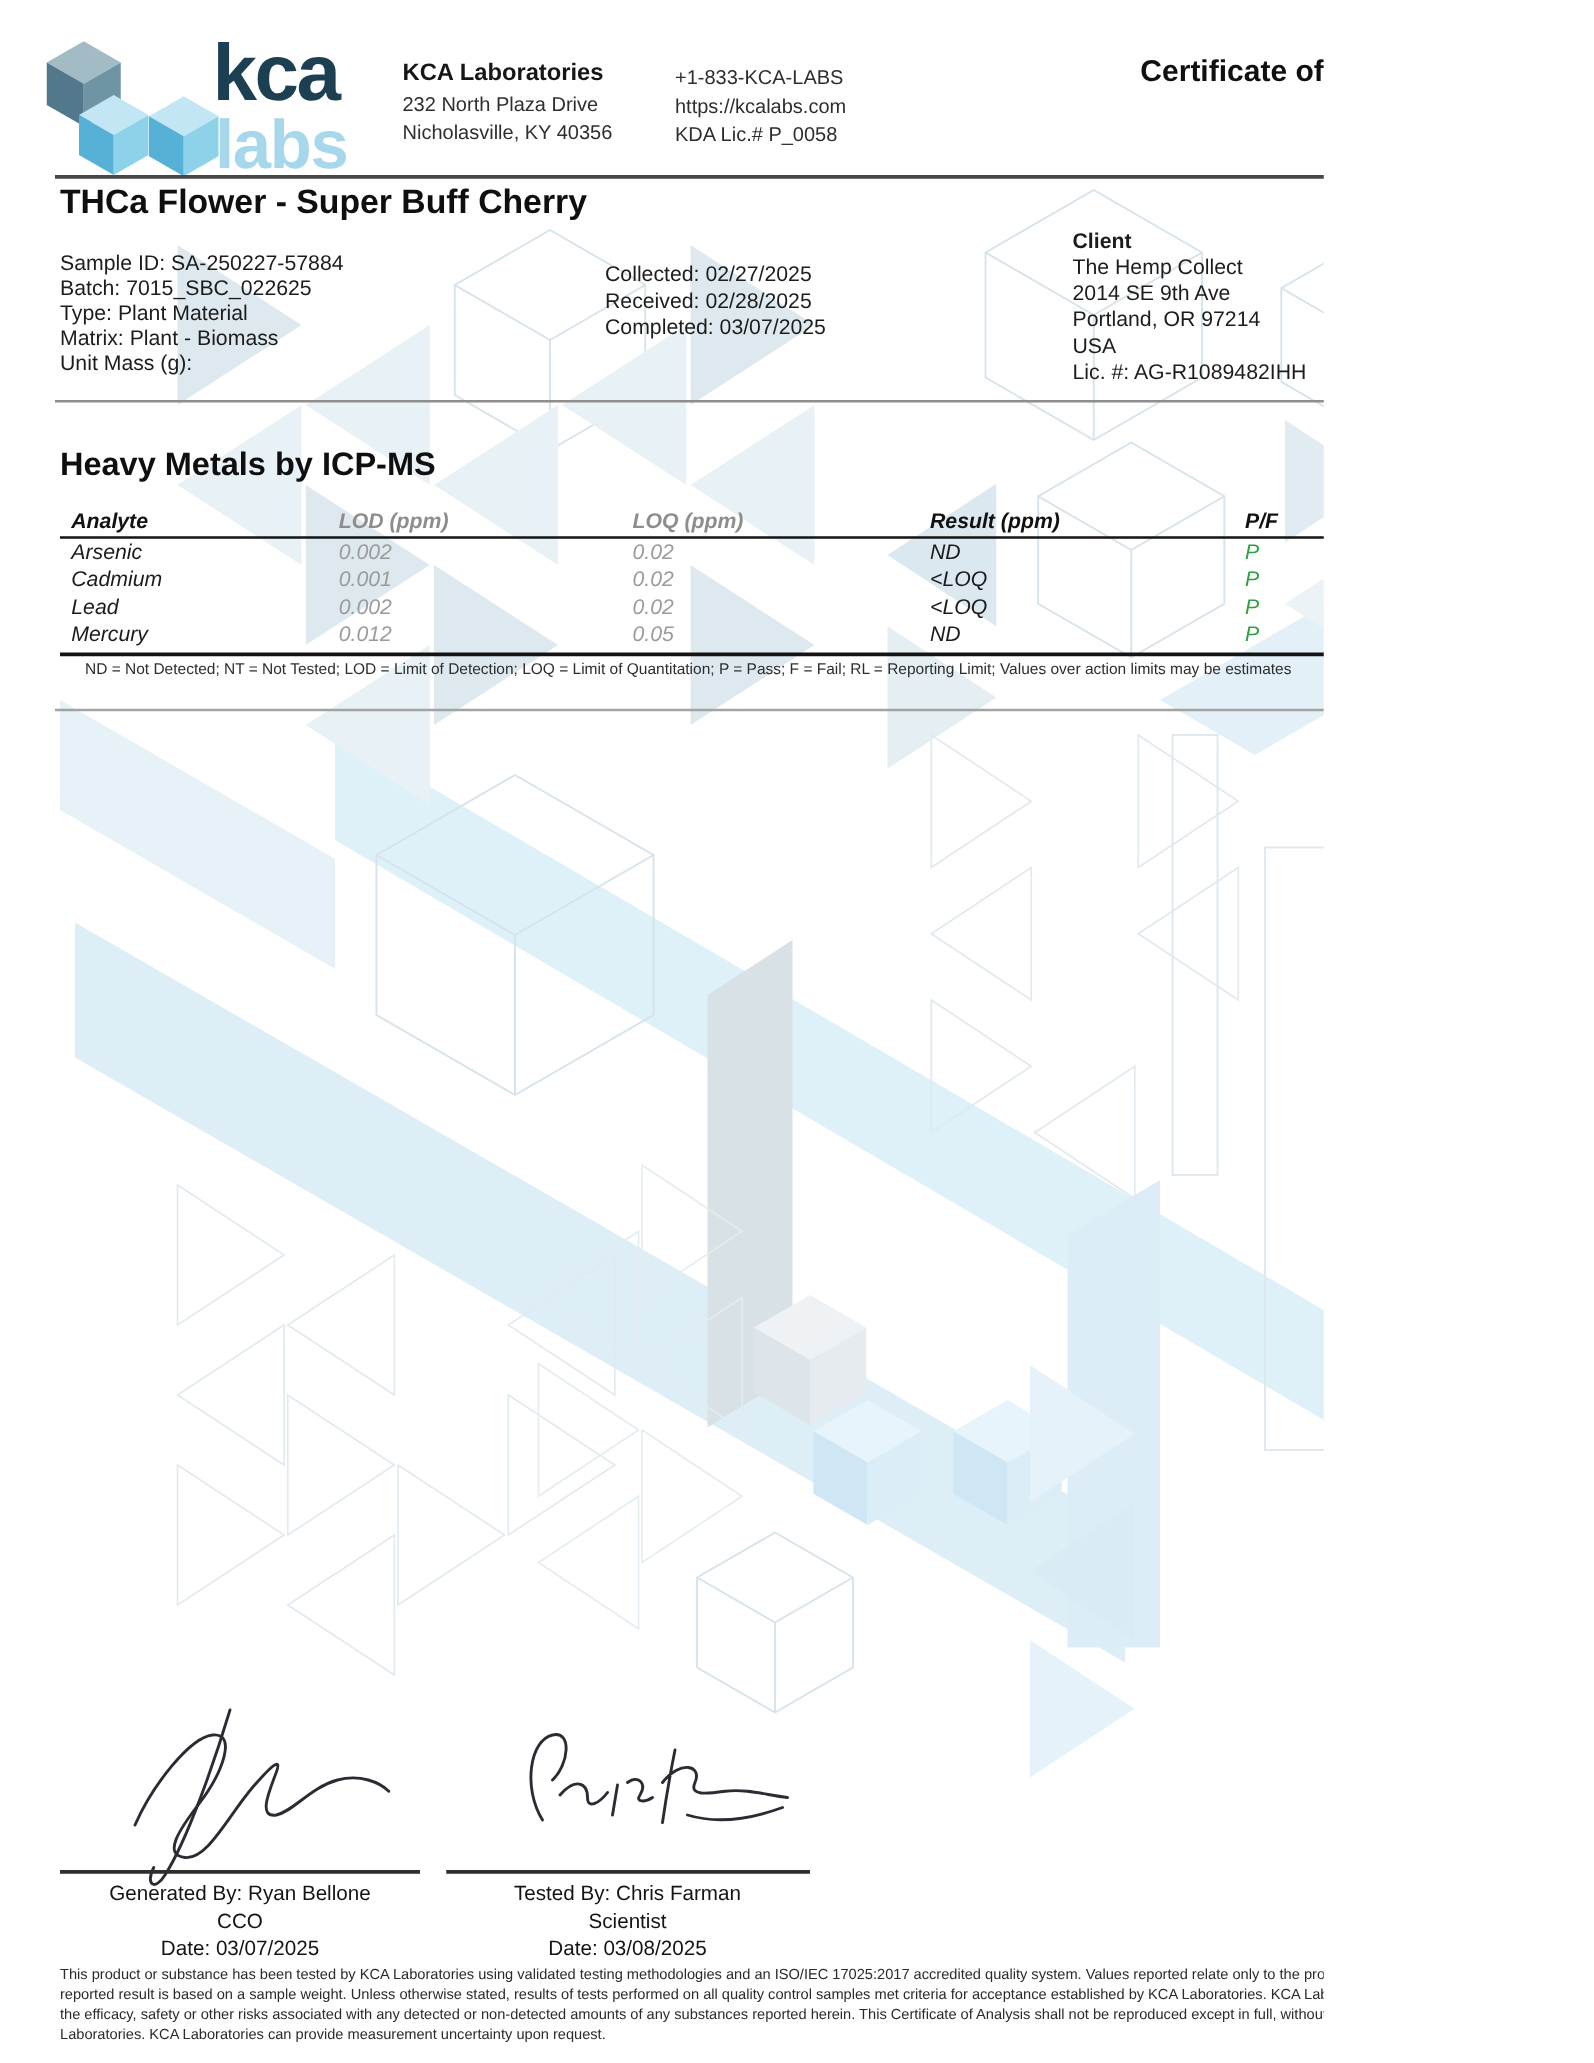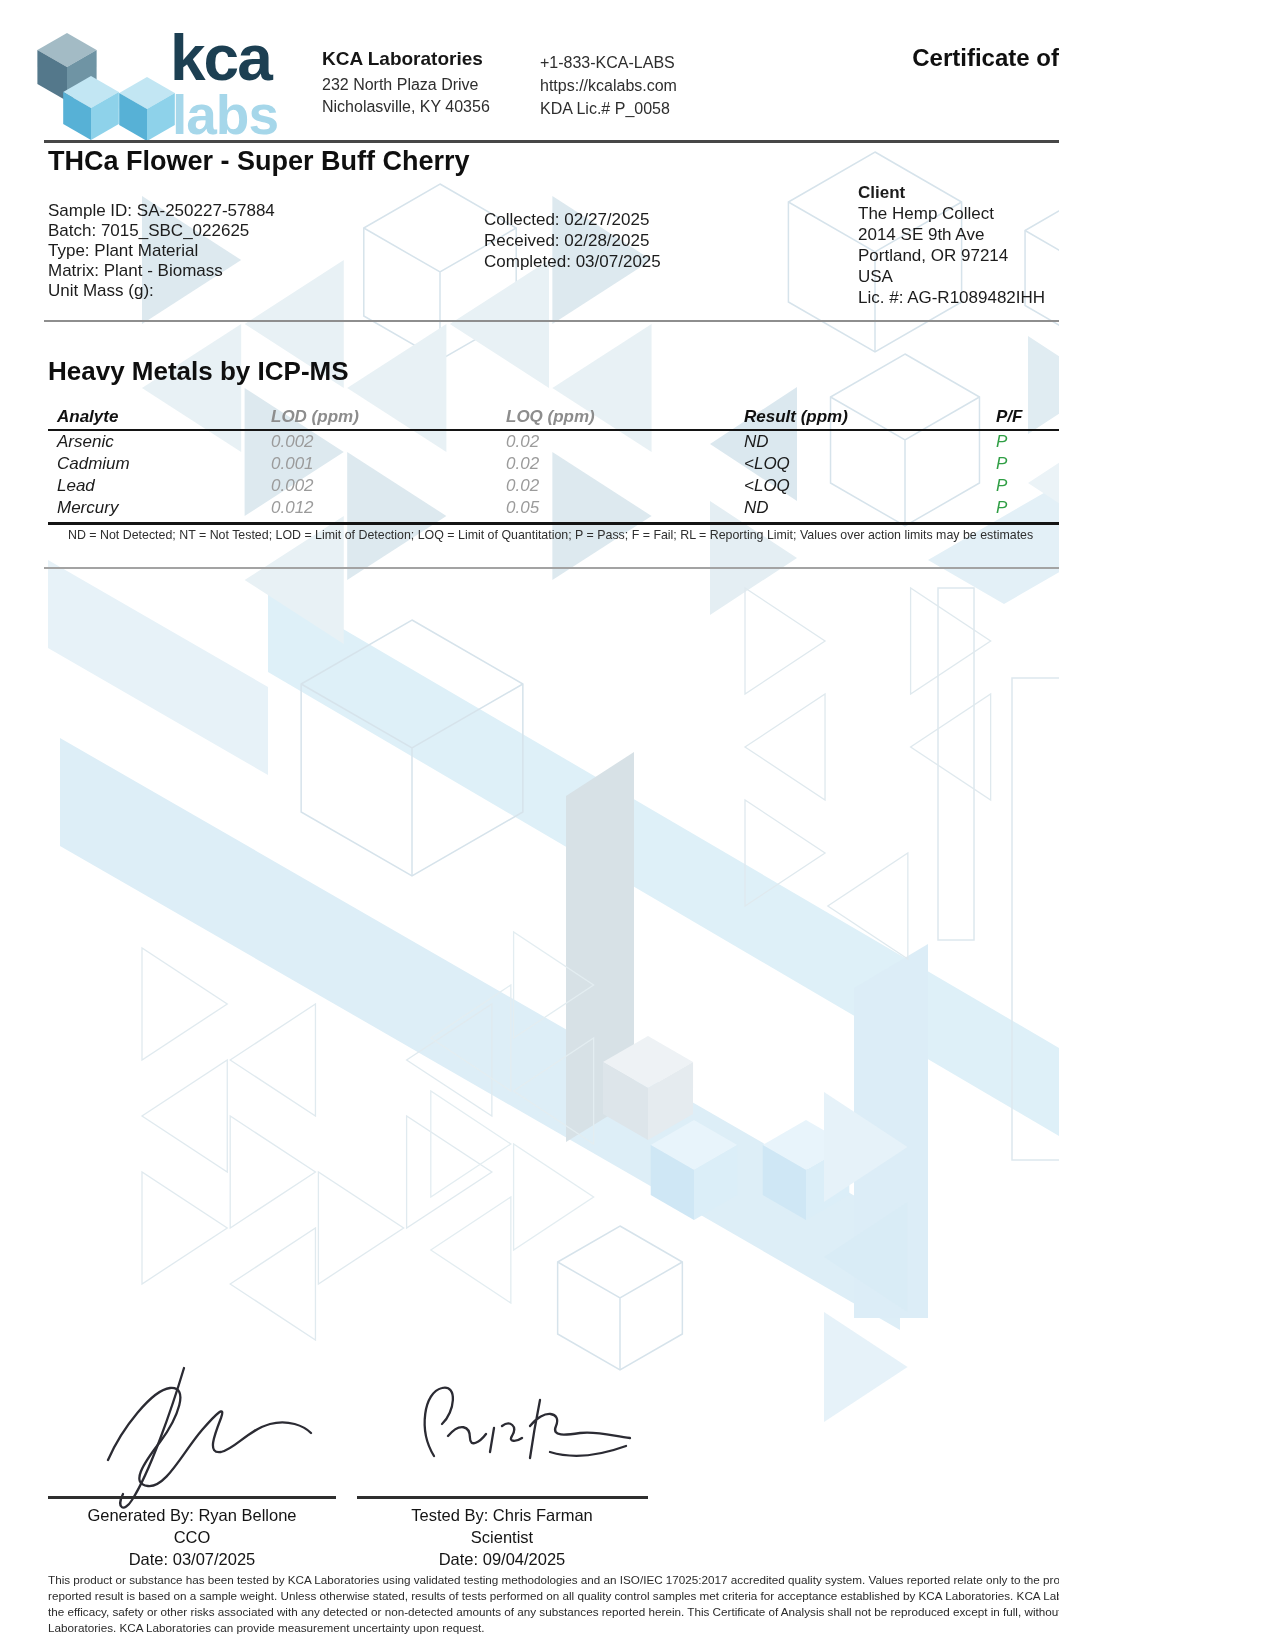--- a/index.html
+++ b/index.html
@@ -250,21 +250,21 @@
     <div class="sig-rule" style="left:357px;top:1496px;width:291px;"></div>
 
     <div class="sig-text" style="left:42px;top:1504px;width:300px;">
       <div>Generated By: Ryan Bellone</div>
       <div>CCO</div>
       <div>Date: 03/07/2025</div>
     </div>
     <div class="sig-text" style="left:352px;top:1504px;width:300px;">
       <div>Tested By: Chris Farman</div>
       <div>Scientist</div>
-      <div>Date: 09/04/2025</div>
+      <div>Date: 03/08/2025</div>
     </div>
 
     <svg class="abs" id="qr" style="left:1121px;top:1457px;" width="100" height="100" viewBox="0 0 100 100">
         <rect x="32" y="0" width="4" height="4" fill="#1a1a1a"></rect>
         <rect x="40" y="0" width="4" height="4" fill="#1a1a1a"></rect>
         <rect x="48" y="0" width="4" height="4" fill="#1a1a1a"></rect>
         <rect x="56" y="0" width="4" height="4" fill="#1a1a1a"></rect>
         <rect x="64" y="0" width="4" height="4" fill="#1a1a1a"></rect>
         <rect x="32" y="4" width="4" height="4" fill="#1a1a1a"></rect>
         <rect x="40" y="4" width="4" height="4" fill="#1a1a1a"></rect>

